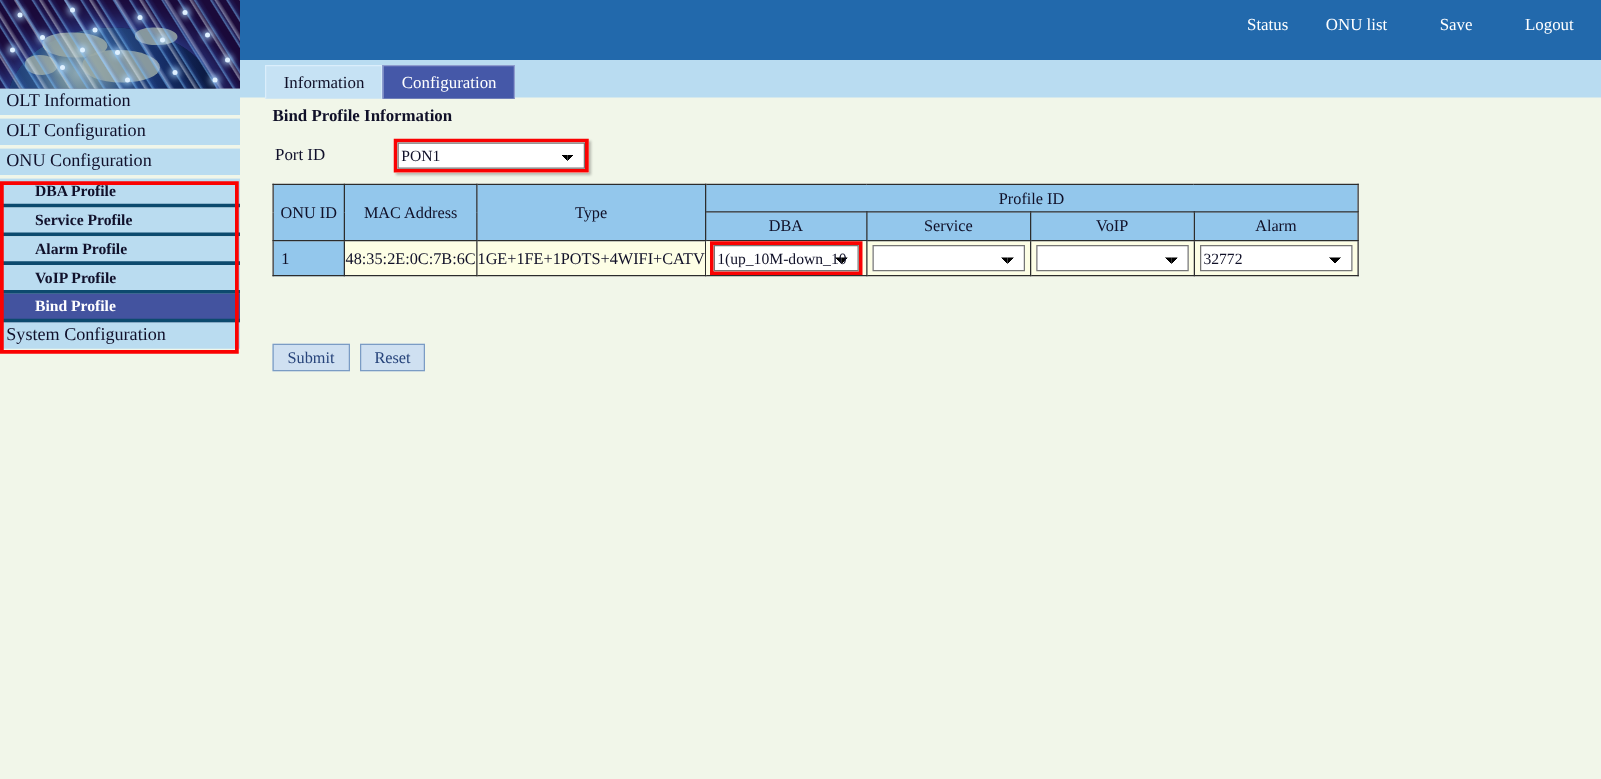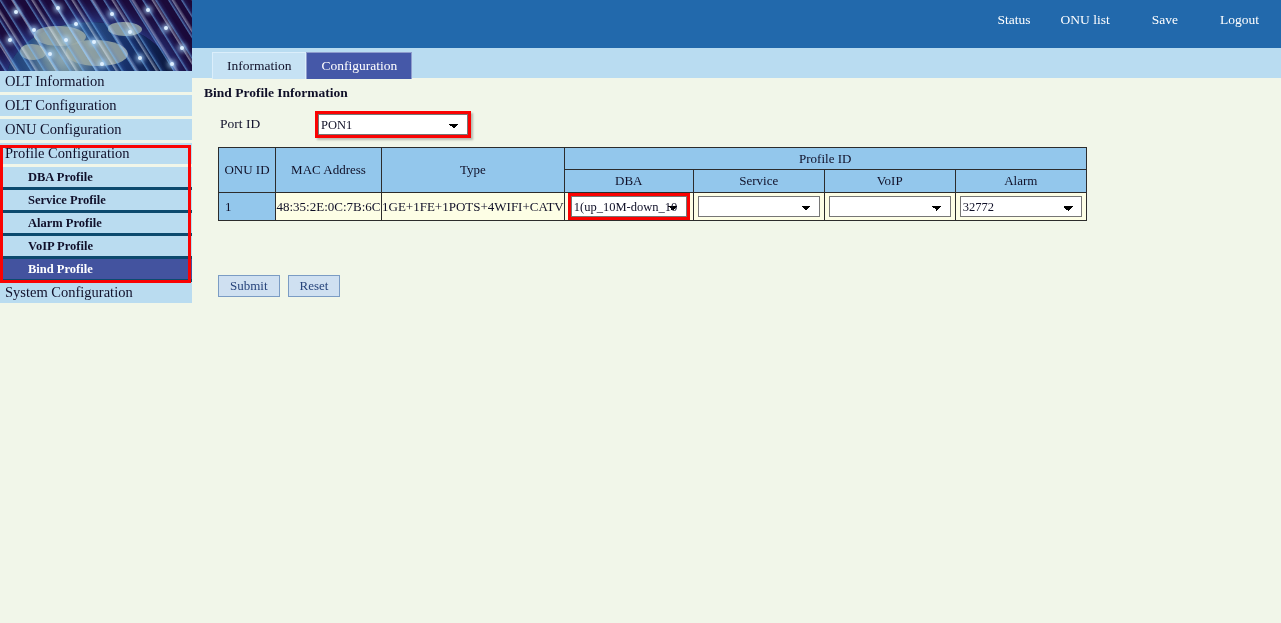--- a/index.html
+++ b/index.html
@@ -192,21 +192,21 @@
     position: absolute;
     left: 192px;
     top: 78px;
     width: 1089px;
     height: 545px;
     background: #f1f6e9;
     z-index: 1;
   }
   #panel-title {
     position: absolute;
-    left: 12px;
+    left: 26px;
     top: 7px;
     font-weight: bold;
     font-size: 13.5px;
     font-family: "Liberation Serif", serif;
     color: #101028;
   }
   #portid-label {
     position: absolute;
     left: 28px;
     top: 38px;
@@ -381,21 +381,20 @@
   <div id="tabs">
     <div class="tab inactive">Information</div>
     <div class="tab active">Configuration</div>
   </div>
 </div>
 
 <div id="sidebar">
   <div class="side-item">OLT Information</div>
   <div class="side-item">OLT Configuration</div>
   <div class="side-item">ONU Configuration</div>
-  <div class="side-item">Profile Configuration</div>
   <div class="side-item sub">DBA Profile</div>
   <div class="side-item sub">Service Profile</div>
   <div class="side-item sub">Alarm Profile</div>
   <div class="side-item sub">VoIP Profile</div>
   <div class="side-item sub selected">Bind Profile</div>
   <div class="side-item">System Configuration</div>
 </div>
 <div id="side-highlight"></div>
 
 <div id="content">

